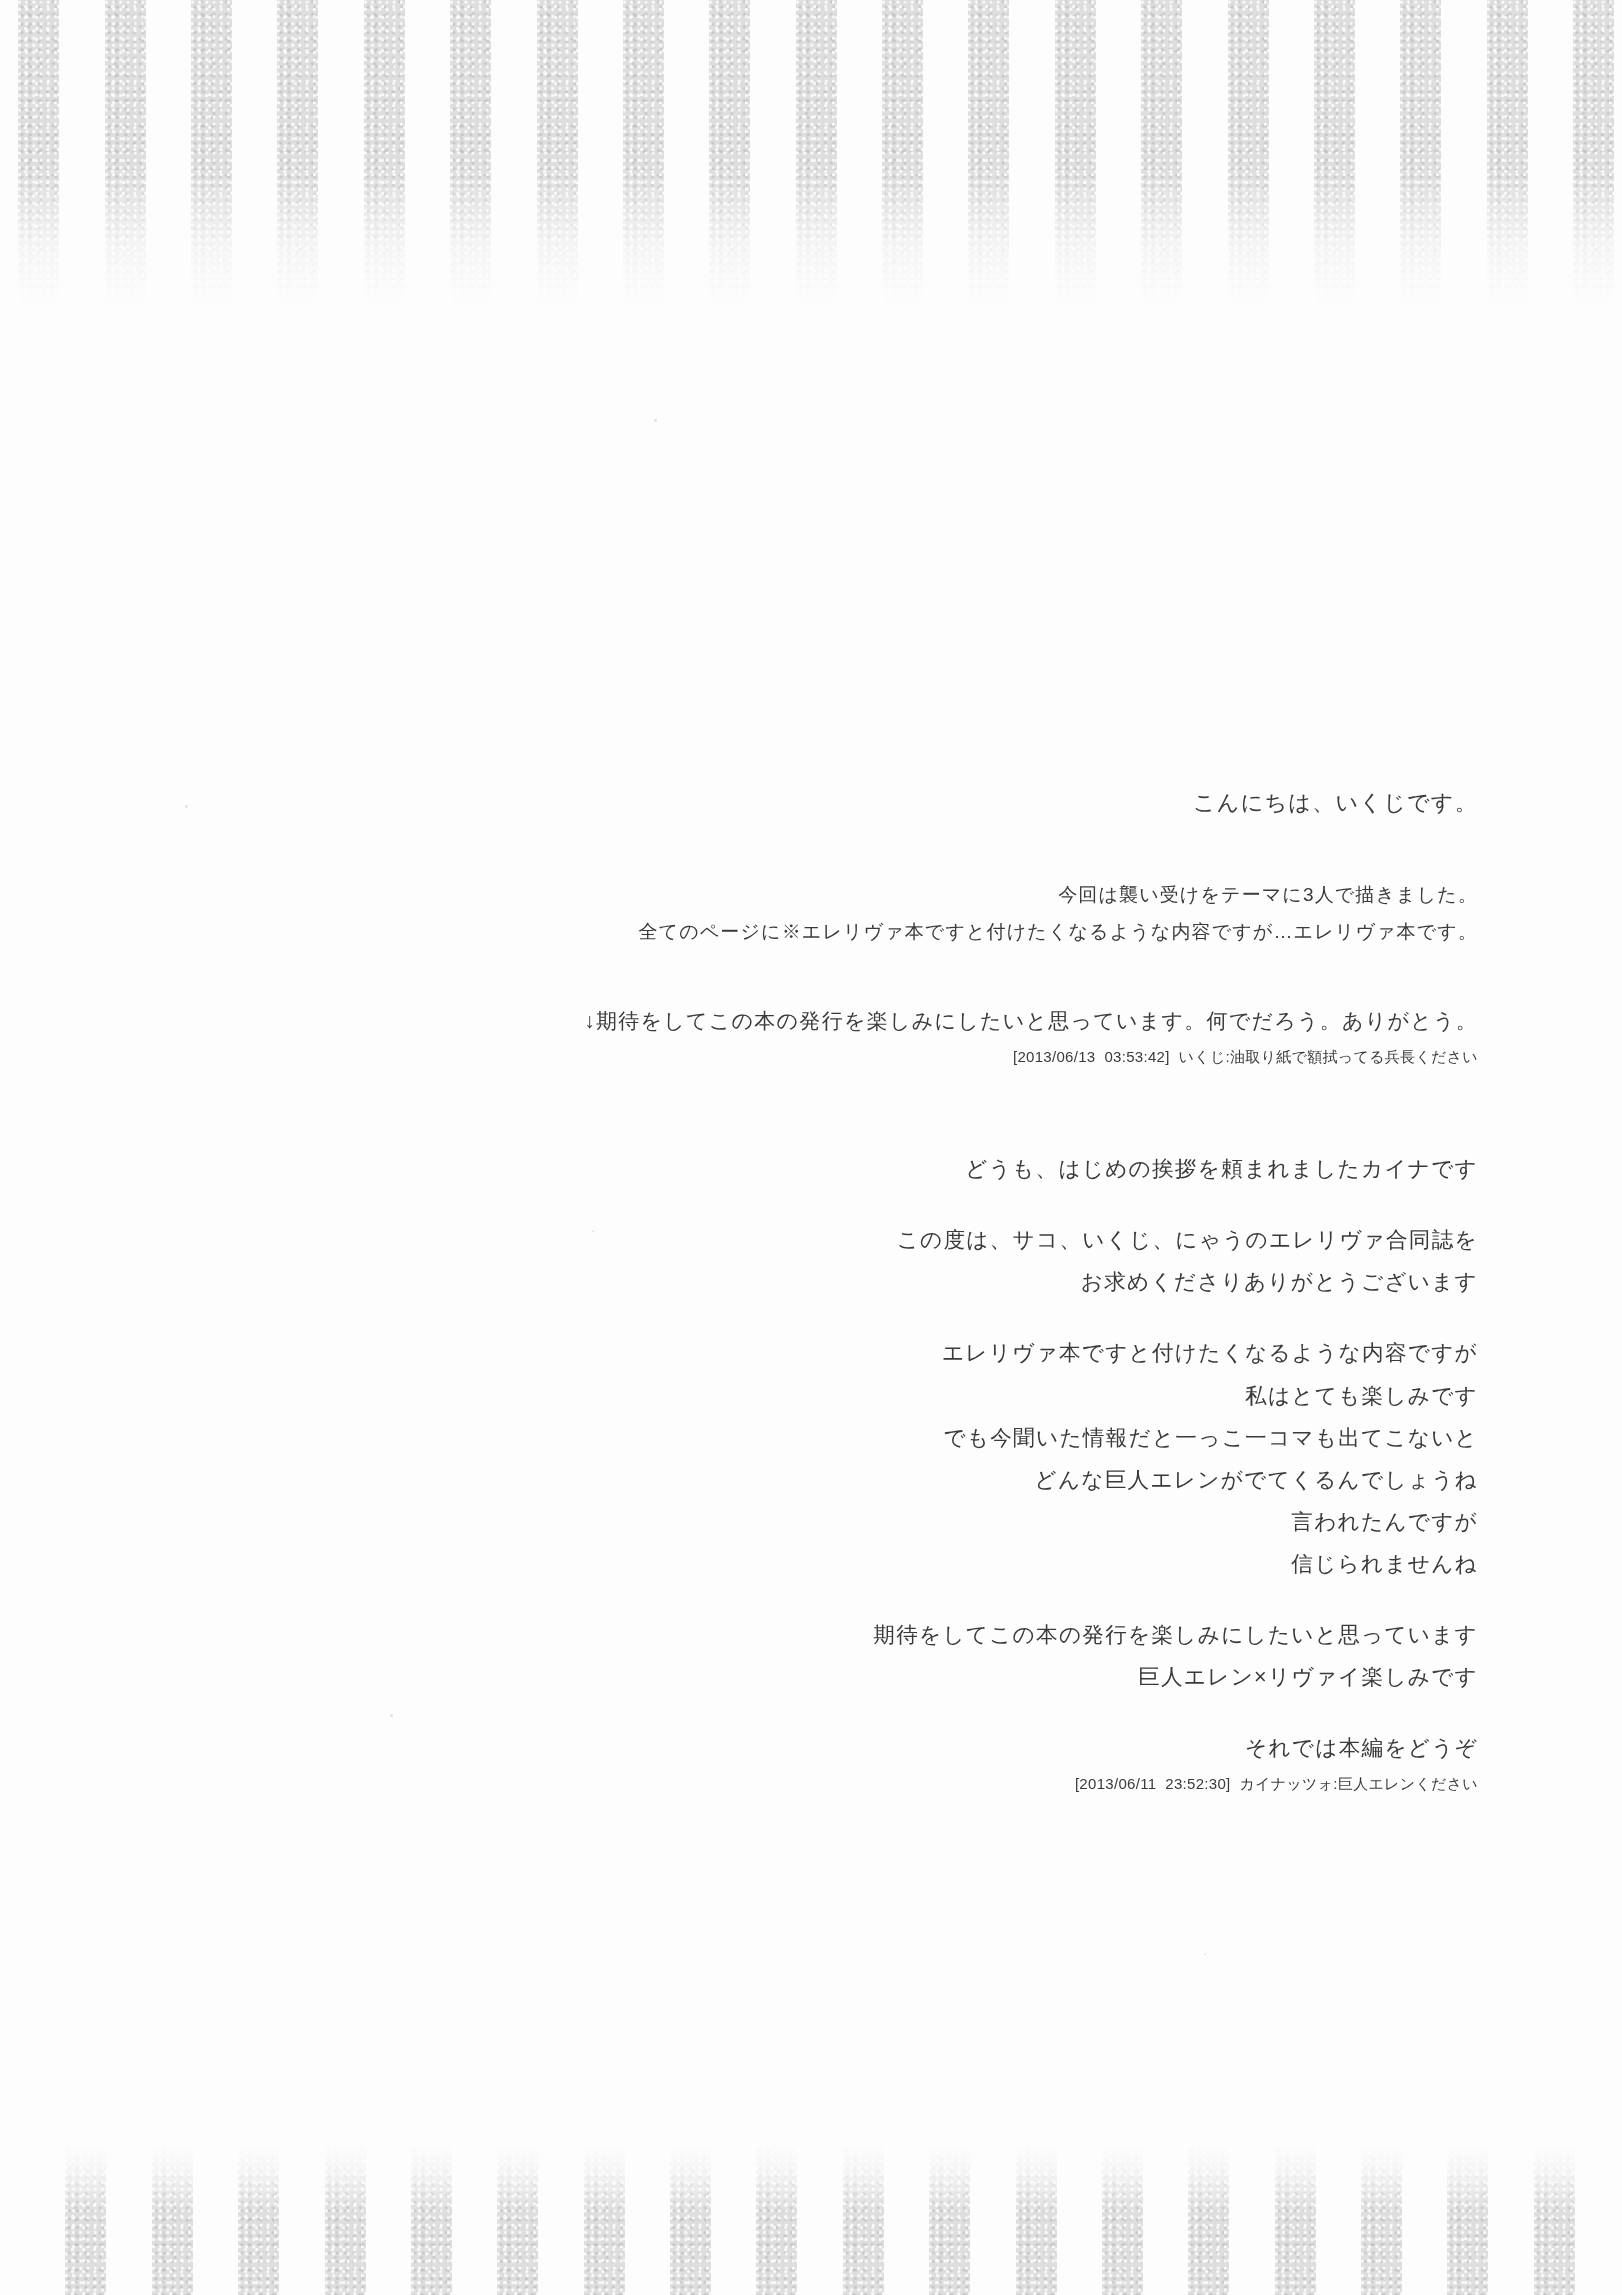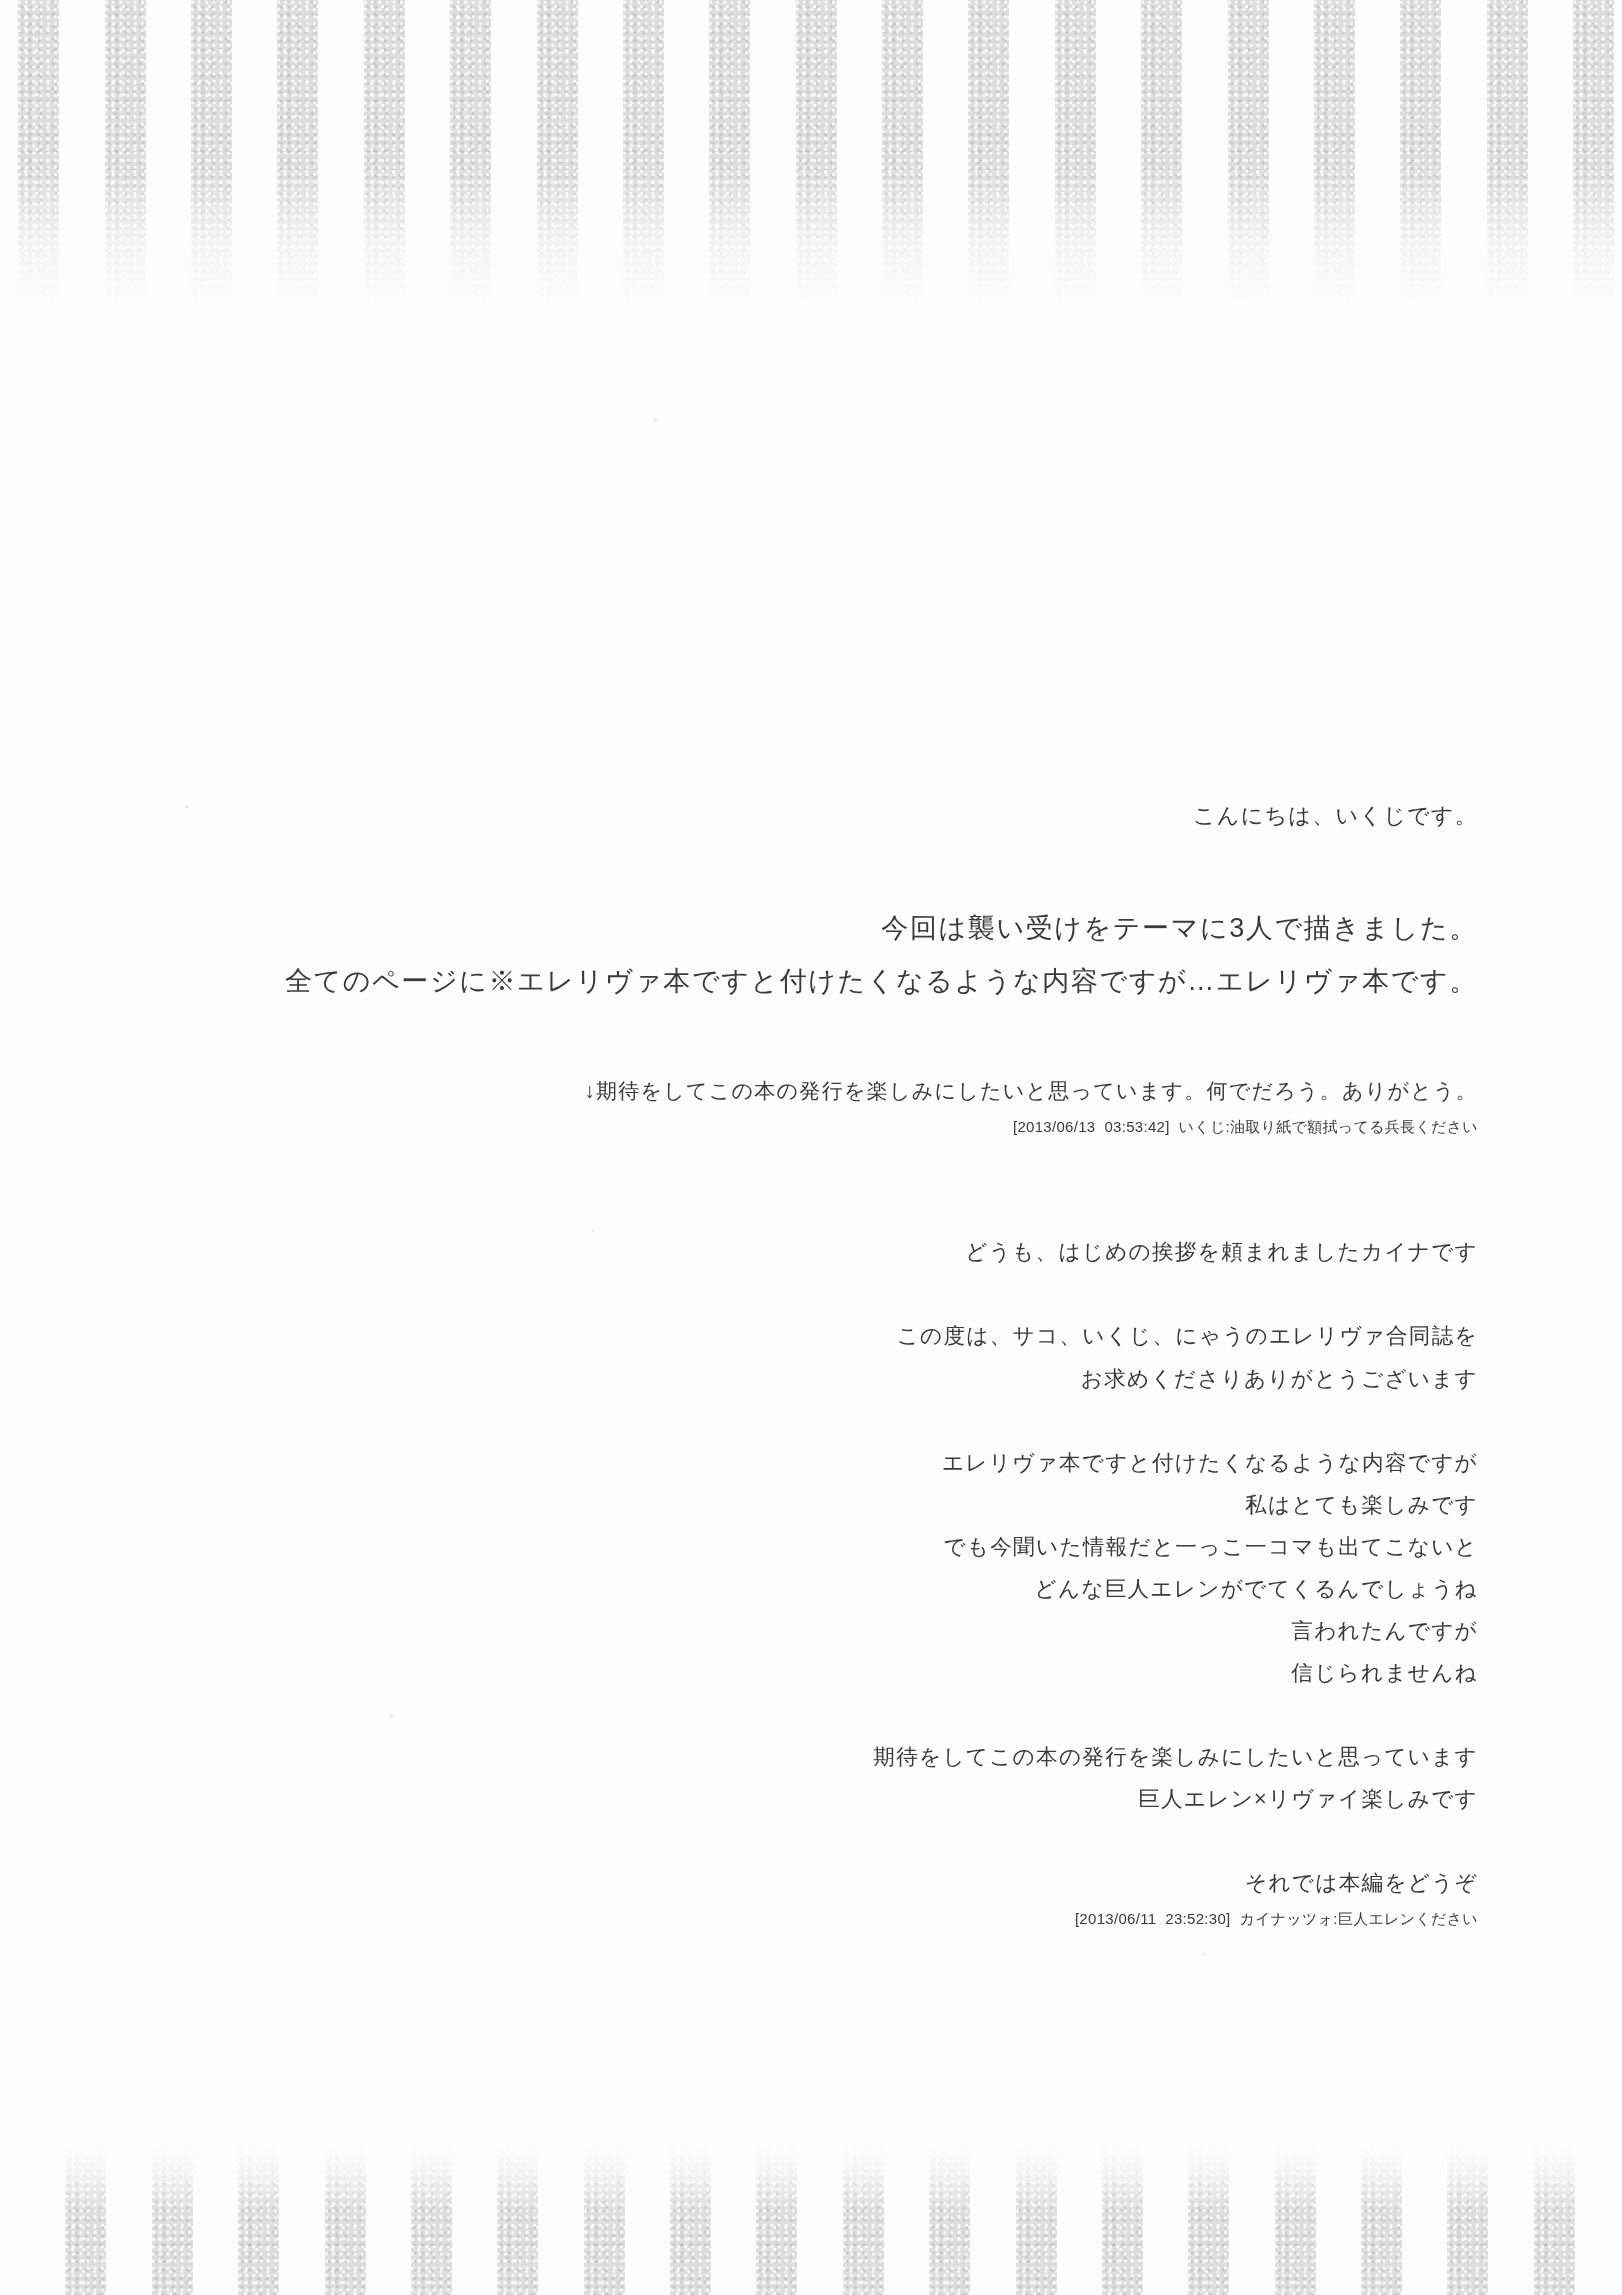--- a/index.html
+++ b/index.html
@@ -75,34 +75,34 @@
 
   .text-column {
     position: absolute;
     right: 145px;
     top: 782px;
     width: 1348px;
     text-align: right;
   }
 
   .para {
-    margin: 13px 0 0 0;
+    margin: 0 0 0 0;
     line-height: 1.95;
     letter-spacing: 0.06em;
     color: #3a3a3a;
   }
 
   .para .line { display: block; white-space: pre; }
 
   .block-gap-sm { height: 29px; }
   .block-gap-md { height: 51px; }
   .block-gap-lg { height: 77px; }
 
   .size-a { font-size: 22px; }
-  .size-b { font-size: 27px; }
+  .size-b { font-size: 19px; }
   .size-c { font-size: 21px; }
   .size-d { font-size: 21.6px; }
 
   .timestamp {
     font-size: 15px;
     letter-spacing: 0.02em;
     color: #3a3a3a;
   }
 
   

